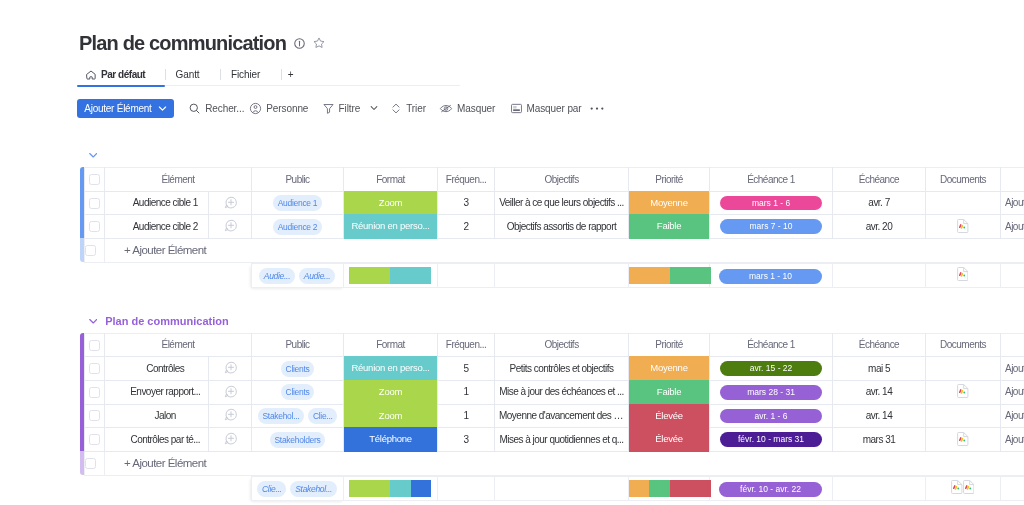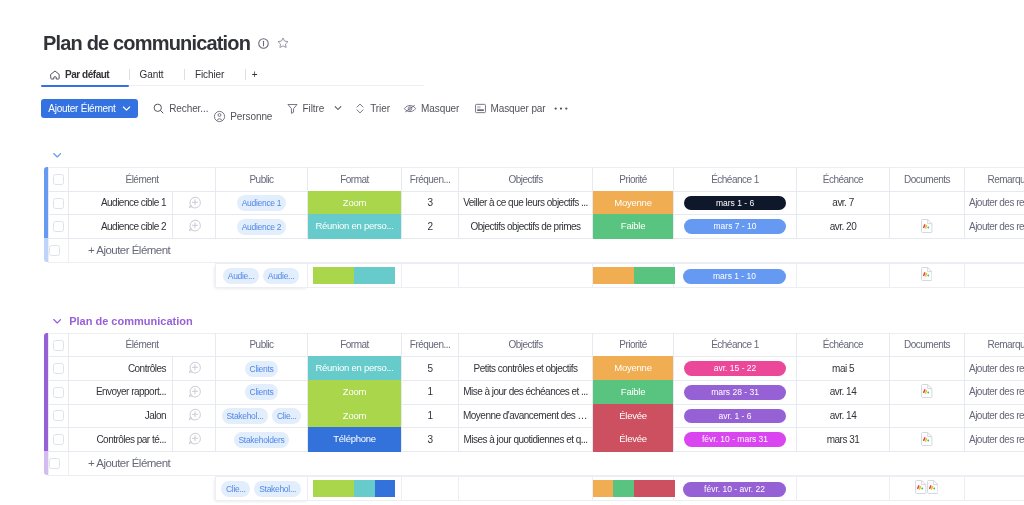--- a/index.html
+++ b/index.html
@@ -1,20 +1,20 @@
 <!DOCTYPE html>
 <html><head>
 <meta charset="utf-8">
 <title>Plan de communication</title>
 <style>
 *{box-sizing:border-box;margin:0;padding:0}
 html,body{width:1024px;height:505px;overflow:hidden;background:#fff;
  font-family:"Liberation Sans",sans-serif;color:#323338;
  -webkit-font-smoothing:antialiased;}
-#app{position:relative;width:836px;height:505px;}
+#app{position:relative;width:836px;height:505px;margin-left:36px;}
 
 
 .page-title-row{position:absolute;left:43px;top:32px;display:flex;align-items:center;gap:8px;}
 .page-title{font-size:20px;font-weight:bold;letter-spacing:-0.83px;color:#323338;line-height:22px;}
 .icon-btn{display:inline-flex;align-items:center;justify-content:center;vertical-align:middle;}
 table.grid td,table.sum td{line-height:1;}
 .cb{vertical-align:middle;}
 .tl{vertical-align:middle;}
 .tag{vertical-align:middle;}
 
@@ -52,30 +52,30 @@
 table.grid tr.addrow td{color:#676879;text-align:left;padding-left:0;border-color:#eceef3;}
 .addrow .addtxt{padding-left:19px;color:#676879;font-size:11.5px;}
 table.grid td.statuscell{padding:0;position:relative;overflow:visible;}
 .pill{position:absolute;left:0;right:0;top:-1px;bottom:-1px;color:#fff;font-size:9.5px;letter-spacing:-0.25px;
  line-height:23.7px;overflow:hidden;white-space:nowrap;text-overflow:ellipsis;padding:0 3px;}
 .tl{display:inline-block;border-radius:8px;color:#fff;font-size:8.5px;letter-spacing:0;line-height:14.7px;height:14.7px;padding:0 6px;min-width:102.5px;}
 .tag{display:inline-block;background:#e3eefc;color:#4f87e8;border-radius:8px;font-size:8.5px;
  letter-spacing:-0.3px;line-height:16px;height:16px;padding:0 4.8px;}
 .tagwrap{display:flex;align-items:center;justify-content:center;gap:4px;}
 .txt-ell{display:block;padding:0 4px;white-space:nowrap;overflow:hidden;text-overflow:ellipsis;}
-table.grid td.namecell{text-align:right;}
+table.grid td.namecell{text-align:center;}
 table.grid td.namecell .txt-ell{padding-left:23.5px;padding-right:6px;}
 .muted{color:#676879;}
 
 
 .sumrow{position:relative;}
 table.sum{border-collapse:collapse;table-layout:fixed;background:transparent;}
 table.sum td{border:1px solid #eceef3;height:24px;padding:0;text-align:center;vertical-align:middle;background:#fff;}
 table.sum td.blank{border:none;background:transparent;}
-table.sum td.first{border-radius:4px 0 0 4px;box-shadow:-1px 1px 3px rgba(0,0,0,.08);}
+table.sum td.first{border-radius:4px 0 0 4px;box-shadow:-1px 1px 3px rgba(0,0,0,.08);font-style:italic;}
 .stack{display:flex;height:17px;width:82px;margin:0 auto;overflow:hidden;}
 .stack span{display:block;height:100%;}
 </style>
 </head>
 <body>
 
 <div id="app">
 
   <div class="page-title-row">
     <div class="page-title">Plan de communication</div>
@@ -128,21 +128,21 @@
       </div>
       <div class="tbtn" style="position:absolute;left:111.19999999999999px;top:0">
         <span class="icon-btn">
           <svg width="13" height="13" viewBox="0 0 16 16">
             <circle cx="7.1" cy="7.1" r="4.5" fill="none" stroke="#505258" stroke-width="1.2"></circle>
             <path d="M10.5 10.5l3 3" stroke="#505258" stroke-width="1.2" stroke-linecap="round"></path>
           </svg>
         </span>
         <span class="lbl">Recher...</span>
       </div>
-      <div class="tbtn" style="position:absolute;left:172.3px;top:8px">
+      <div class="tbtn" style="position:absolute;left:172.3px;top:0">
         <span class="icon-btn">
           <svg width="13" height="13" viewBox="0 0 16 16">
             <circle cx="8" cy="8" r="6.3" fill="none" stroke="#676879" stroke-width="1.1"></circle>
             <circle cx="8" cy="6.2" r="1.75" fill="none" stroke="#676879" stroke-width="1.1"></circle>
             <path d="M4.85 13.1a3.3 3.3 0 016.3 0" fill="none" stroke="#676879" stroke-width="1.1"></path>
           </svg>
         </span>
         <span class="lbl">Personne</span>
       </div>
       <div class="tbtn" style="position:absolute;left:244.60000000000002px;top:0">
@@ -256,21 +256,21 @@
                   <td class="statuscell">
                     <span class="pill" style="background:#a9d64b">Zoom</span>
                   </td>
                   <td><span>3</span></td>
                   <td>
                     <span class="txt-ell">Veiller à ce que leurs objectifs ...</span>
                   </td>
                   <td class="statuscell">
                     <span class="pill" style="background:#f0ad51">Moyenne</span>
                   </td>
-                  <td><span class="tl" style="background:#0f172a">mars 1 - 6</span></td>
+                  <td><span class="tl" style="background:#ec4899">mars 1 - 6</span></td>
                   <td><span>avr. 7</span></td>
                   <td></td>
                   <td>
                     <span class="txt-ell muted">Ajouter des remarques</span>
                   </td>
                 </tr>
                 <tr class="row">
                   <td><span class="cb"></span></td>
                   <td class="namecell">
                     <span class="txt-ell">Audience cible 2</span>
@@ -282,21 +282,21 @@
                   <td>
                     <div class="tagwrap">
                       <span class="tag">Audience 2</span>
                     </div>
                   </td>
                   <td class="statuscell">
                     <span class="pill" style="background:#67cbcb">Réunion en perso...</span>
                   </td>
                   <td><span>2</span></td>
                   <td>
-                    <span class="txt-ell">Objectifs objectifs de primes</span>
+                    <span class="txt-ell">Objectifs assortis de rapport</span>
                   </td>
                   <td class="statuscell">
                     <span class="pill" style="background:#59c47f">Faible</span>
                   </td>
                   <td><span class="tl" style="background:#6699f2">mars 7 - 10</span></td>
                   <td><span>avr. 20</span></td>
                   <td><svg width="11.5" height="14" viewBox="0 0 11.5 14">
                       <path d="M0.6 1.35a.85.85 0 01.85-.85h5.2l4.25 4.1v8.05a.85.85 0 01-.85.85H1.45a.85.85 0 01-.85-.85z" fill="#fff" stroke="#d3d6de" stroke-width=".95" stroke-linejoin="round"></path>
                       <path d="M6.65.5v4.1h4.25" fill="none" stroke="#d3d6de" stroke-width=".95" stroke-linejoin="round"></path>
                       <g transform="translate(1.55,5.0)">
@@ -438,21 +438,21 @@
                   <td class="statuscell">
                     <span class="pill" style="background:#67cbcb">Réunion en perso...</span>
                   </td>
                   <td><span>5</span></td>
                   <td>
                     <span class="txt-ell">Petits contrôles et objectifs</span>
                   </td>
                   <td class="statuscell">
                     <span class="pill" style="background:#f0ad51">Moyenne</span>
                   </td>
-                  <td><span class="tl" style="background:#ec4899">avr. 15 - 22</span></td>
+                  <td><span class="tl" style="background:#4d7c0f">avr. 15 - 22</span></td>
                   <td><span>mai 5</span></td>
                   <td></td>
                   <td>
                     <span class="txt-ell muted">Ajouter des remarques</span>
                   </td>
                 </tr>
                 <tr class="row">
                   <td><span class="cb"></span></td>
                   <td class="namecell">
                     <span class="txt-ell">Envoyer rapport...</span>
@@ -542,21 +542,21 @@
                   <td class="statuscell">
                     <span class="pill" style="background:#3372da">Téléphone</span>
                   </td>
                   <td><span>3</span></td>
                   <td>
                     <span class="txt-ell">Mises à jour quotidiennes et q...</span>
                   </td>
                   <td class="statuscell">
                     <span class="pill" style="background:#cd5061">Élevée</span>
                   </td>
-                  <td><span class="tl" style="background:#d946ef">févr. 10 - mars 31</span></td>
+                  <td><span class="tl" style="background:#4c1d95">févr. 10 - mars 31</span></td>
                   <td><span>mars 31</span></td>
                   <td><svg width="11.5" height="14" viewBox="0 0 11.5 14">
                       <path d="M0.6 1.35a.85.85 0 01.85-.85h5.2l4.25 4.1v8.05a.85.85 0 01-.85.85H1.45a.85.85 0 01-.85-.85z" fill="#fff" stroke="#d3d6de" stroke-width=".95" stroke-linejoin="round"></path>
                       <path d="M6.65.5v4.1h4.25" fill="none" stroke="#d3d6de" stroke-width=".95" stroke-linejoin="round"></path>
                       <g transform="translate(1.55,5.0)">
                         <g transform="rotate(24 2.4 2.3)">
                           <rect x="0.9" y="0.3" width="1.6" height="4.1" rx="0.8" fill="#e2445c"></rect>
                           <rect x="2.75" y="0.3" width="1.6" height="4.1" rx="0.8" fill="#f3c41c"></rect>
                         </g>
                         <circle cx="5.7" cy="3.45" r="0.93" fill="#2ec07c"></circle>

